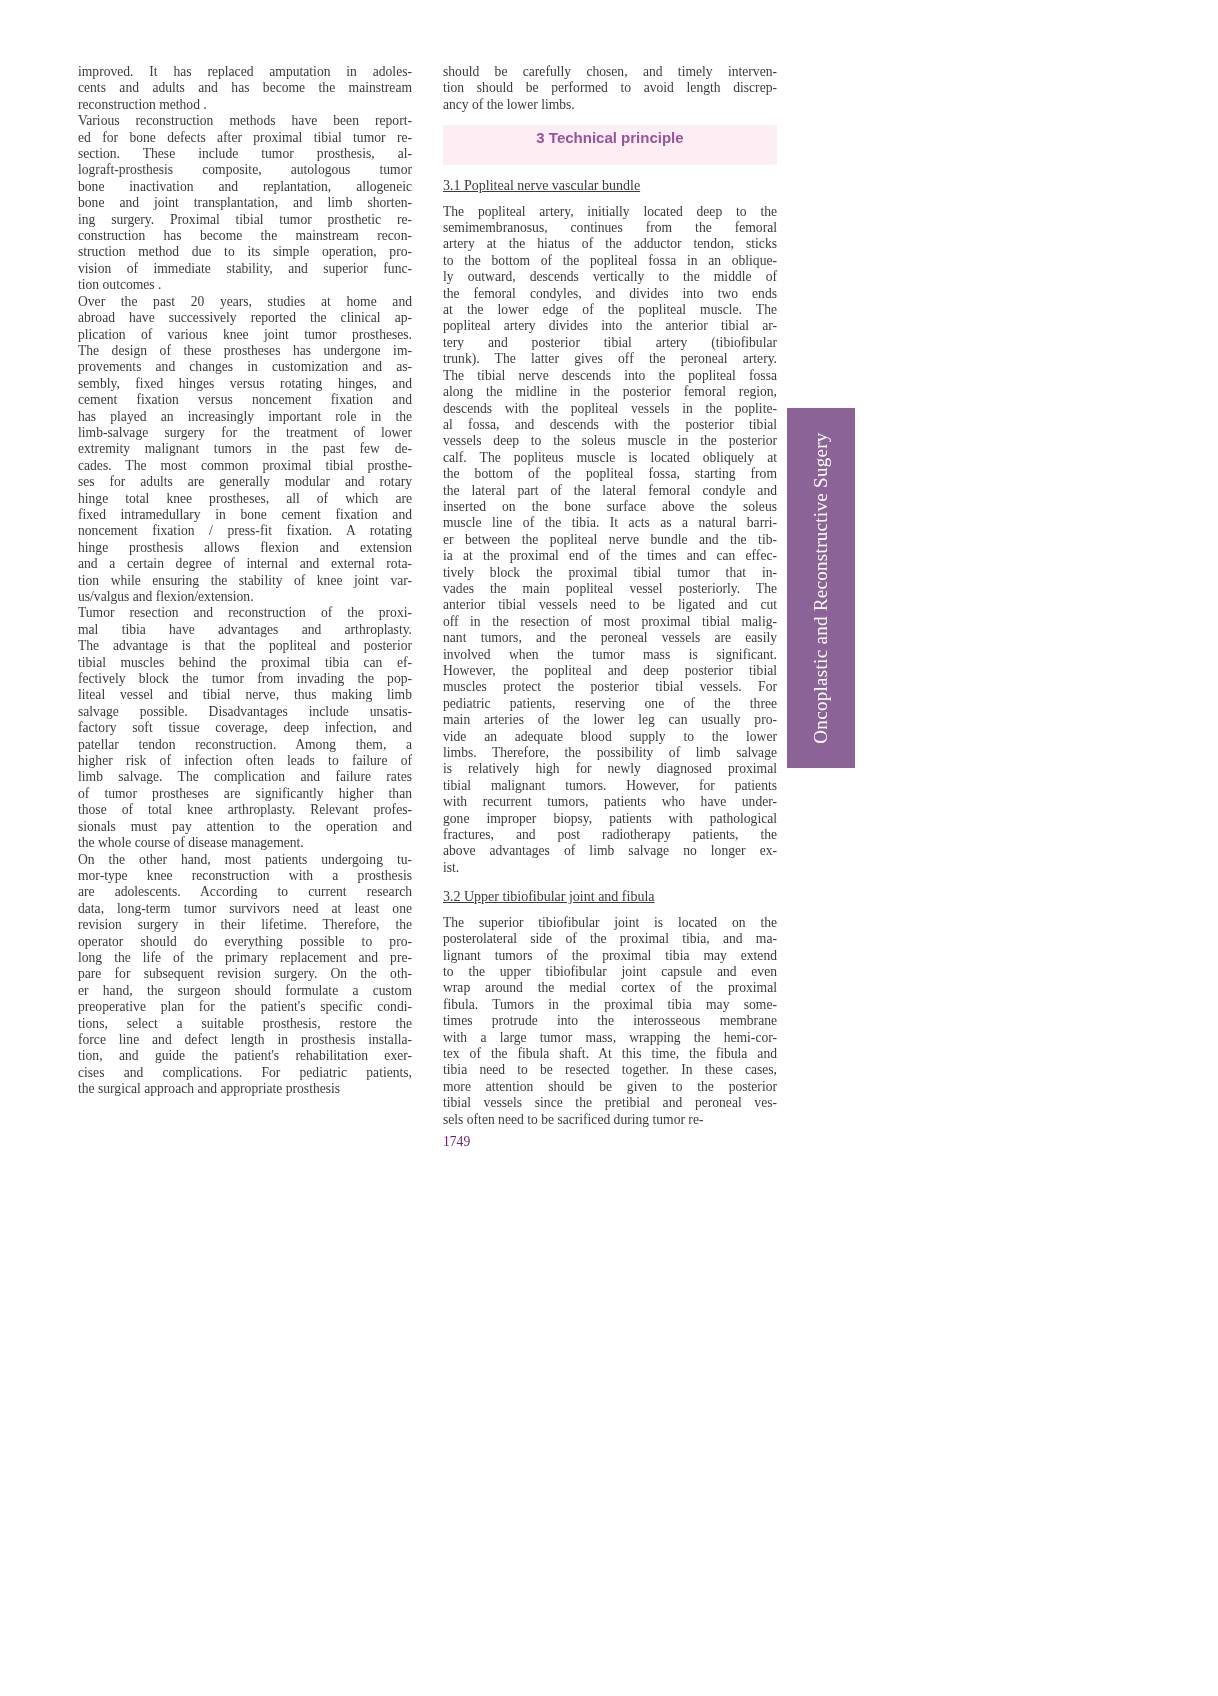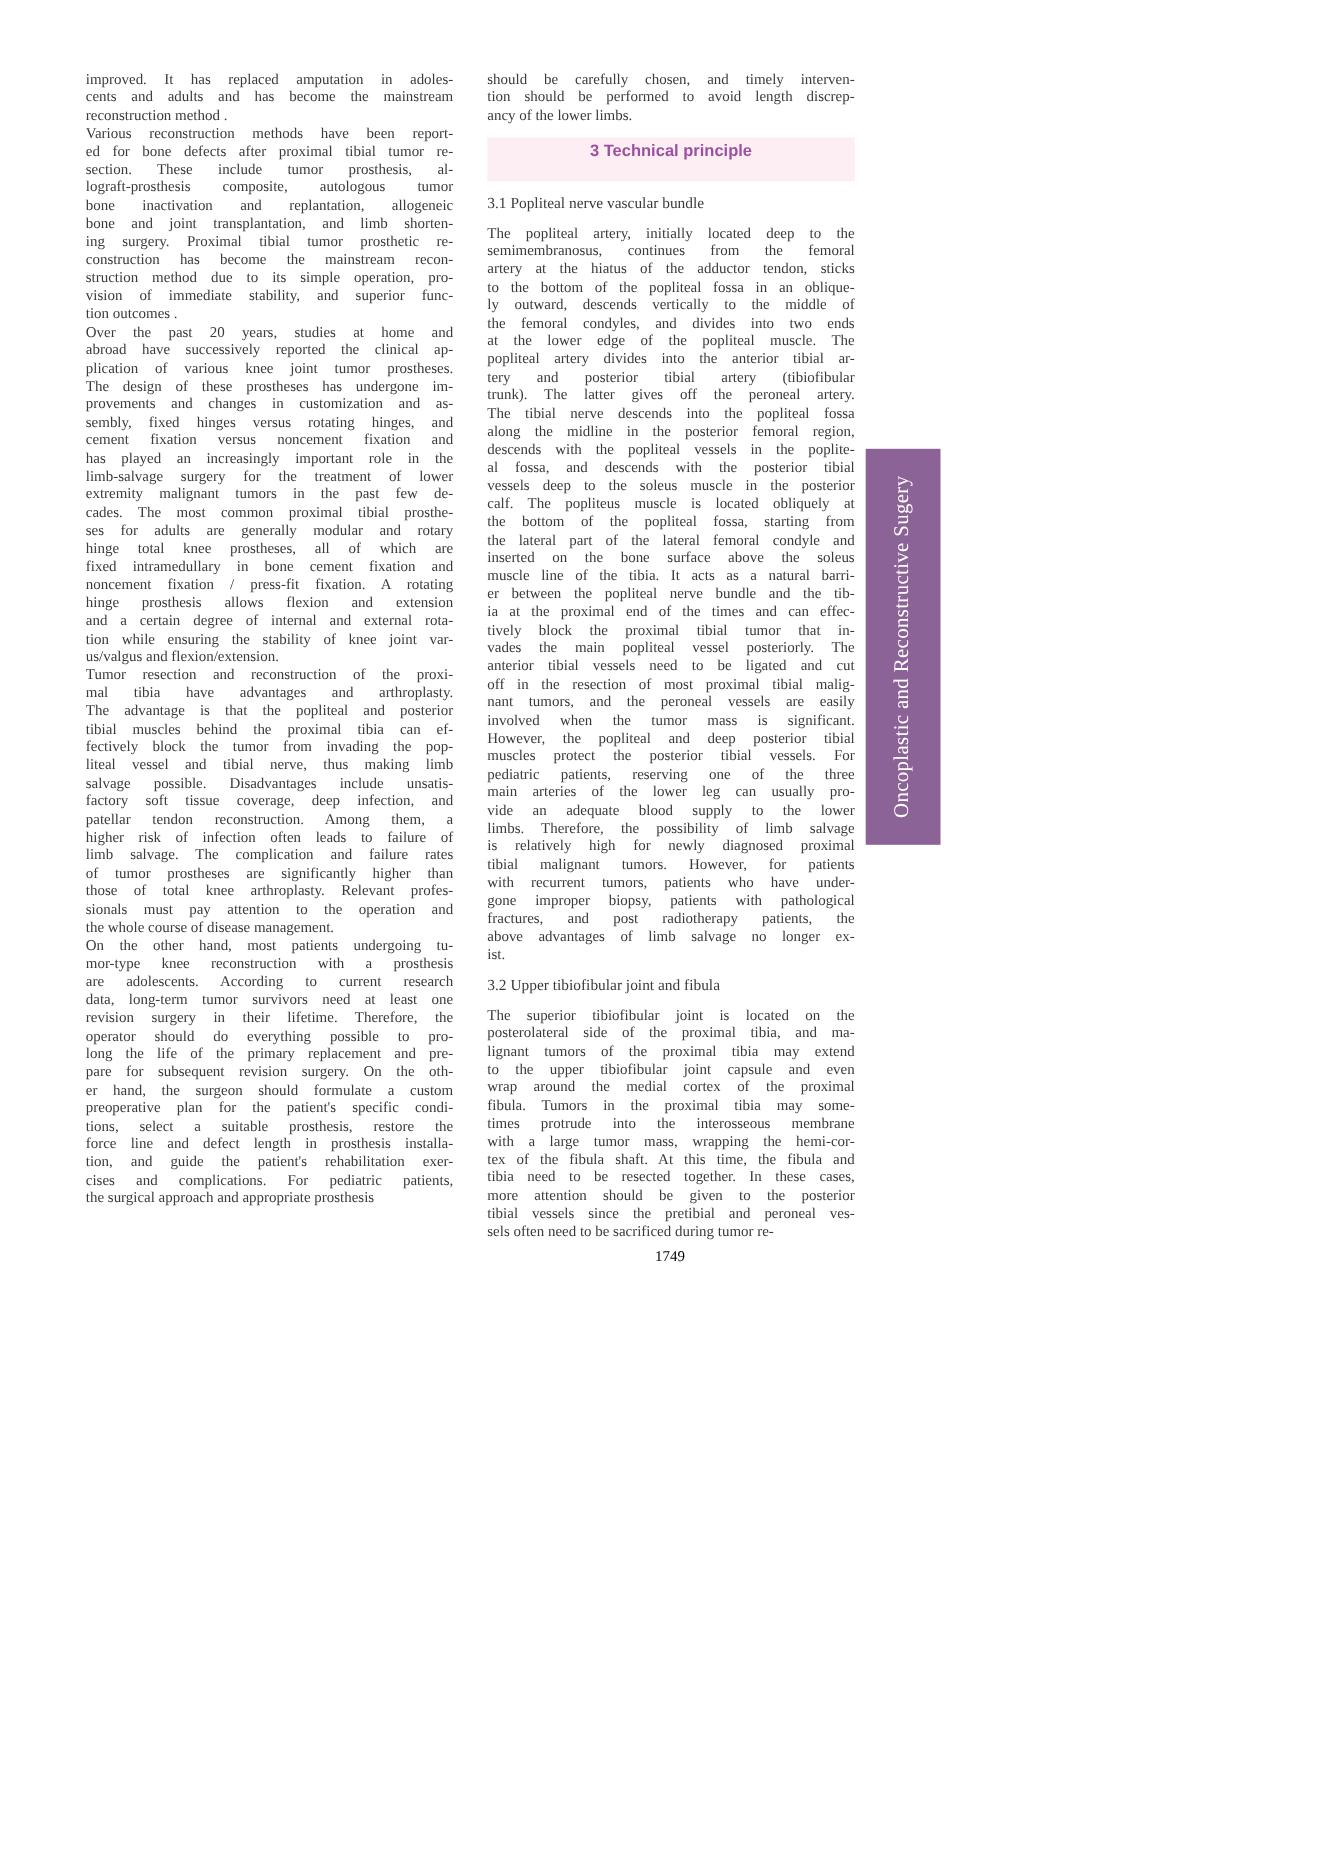--- a/index.html
+++ b/index.html
@@ -31,28 +31,29 @@
     font-family:"Liberation Sans", sans-serif;
     font-weight:bold;
     font-size:15px;
     text-align:center;
   }
   .h3 {
     margin:13px 0 9px;
     font-size:14px;
     line-height:16.4px;
     font-weight:normal;
+    text-decoration:underline;
   }
   .pagenum {
     position:absolute;
     left:443px; top:1134px;
     width:332px;
-    text-align:center;
+    text-align:left;
     font-size:13.6px;
-    color:#000000;
+    color:#701a75;
   }
   .tab {
     position:absolute;
     left:787px; top:408px;
     width:68px; height:360px;
     background:var(--tab,#8c6396);
     display:flex;
     align-items:center;
     justify-content:center;
   }

